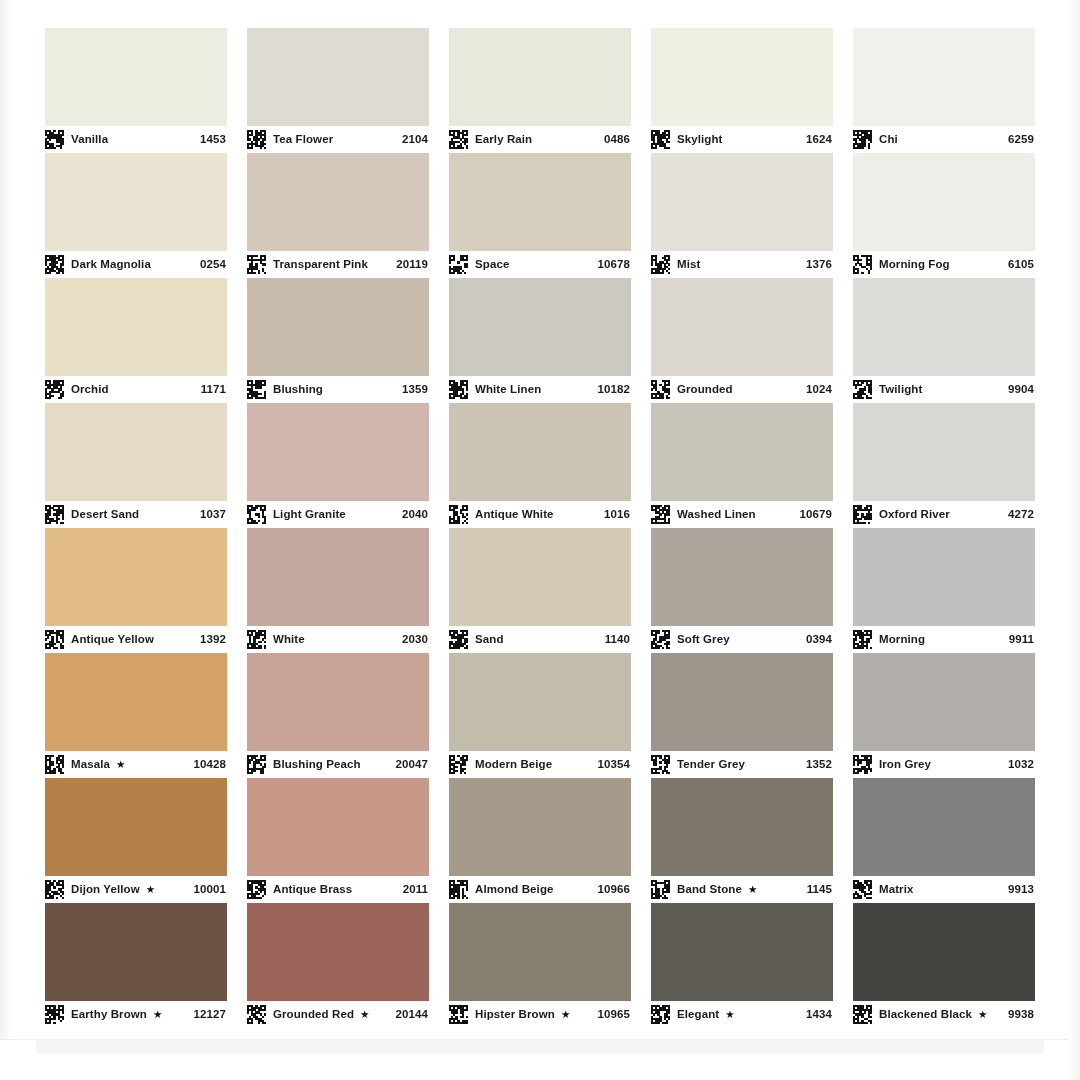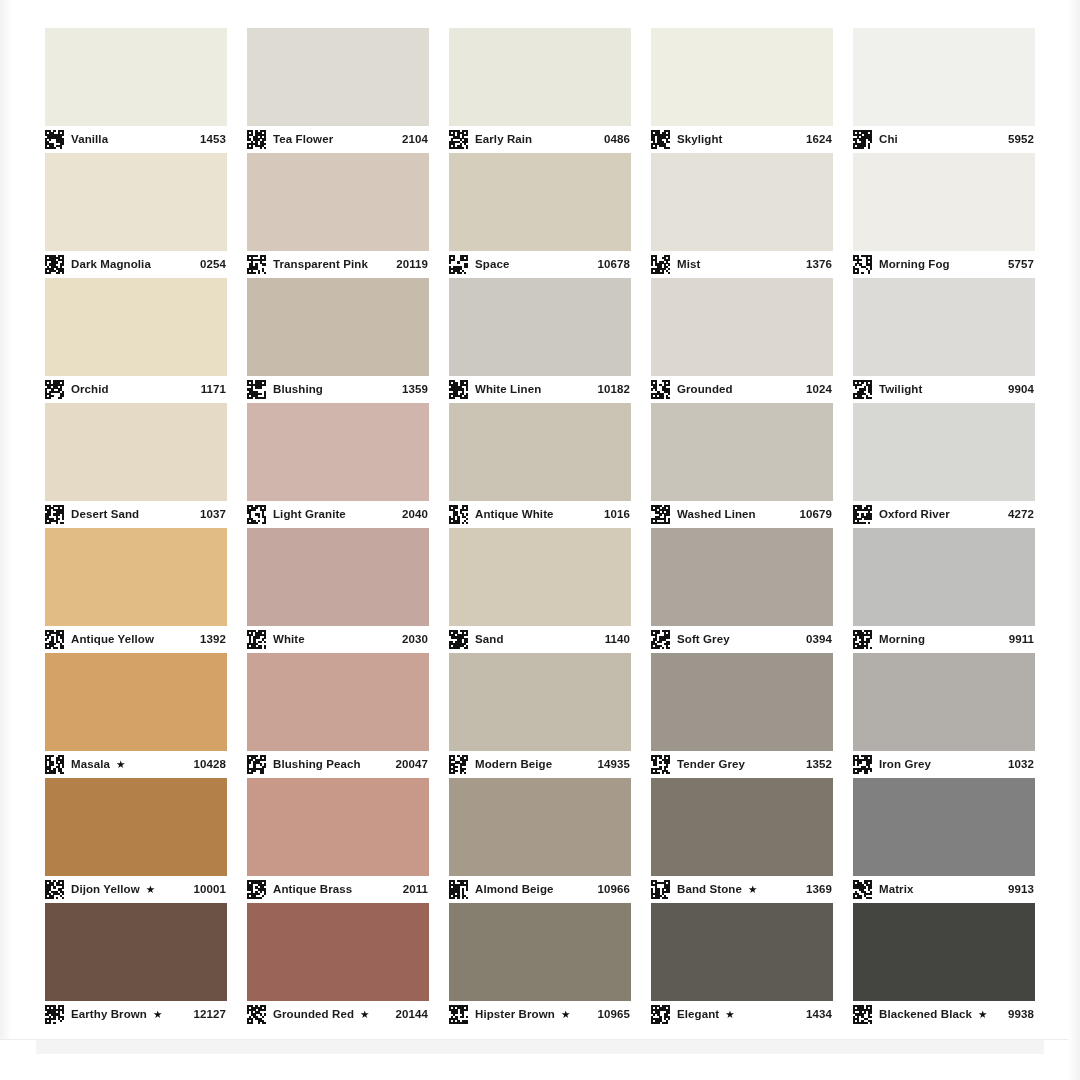--- a/index.html
+++ b/index.html
@@ -472,21 +472,21 @@
                 <rect x="77.78" y="77.78" width="11.51" height="11.51"></rect>
                 <rect x="0.00" y="88.89" width="11.51" height="11.51"></rect>
                 <rect x="11.11" y="88.89" width="11.51" height="11.51"></rect>
                 <rect x="22.22" y="88.89" width="11.51" height="11.51"></rect>
                 <rect x="33.33" y="88.89" width="11.51" height="11.51"></rect>
                 <rect x="44.44" y="88.89" width="11.51" height="11.51"></rect>
                 <rect x="77.78" y="88.89" width="11.51" height="11.51"></rect>
               </g>
             </svg></span>
           <span class="swatch-name">Chi</span>
-          <span class="swatch-code">5952</span>
+          <span class="swatch-code">6259</span>
         </div>
       </div>
       <div class="swatch-cell">
         <div class="swatch-color" style="background: rgb(234, 227, 210);"></div>
         <div class="swatch-info">
           <span class="swatch-qr"><svg viewBox="0 0 100 100" xmlns="http://www.w3.org/2000/svg" shape-rendering="crispEdges">
               <rect width="100" height="100" fill="#ffffff"></rect>
               <g fill="#111111">
                 <rect x="0.00" y="0.00" width="11.51" height="11.51"></rect>
                 <rect x="11.11" y="0.00" width="11.51" height="11.51"></rect>
@@ -783,21 +783,21 @@
                 <rect x="22.22" y="77.78" width="11.51" height="11.51"></rect>
                 <rect x="77.78" y="77.78" width="11.51" height="11.51"></rect>
                 <rect x="0.00" y="88.89" width="11.51" height="11.51"></rect>
                 <rect x="11.11" y="88.89" width="11.51" height="11.51"></rect>
                 <rect x="22.22" y="88.89" width="11.51" height="11.51"></rect>
                 <rect x="44.44" y="88.89" width="11.51" height="11.51"></rect>
                 <rect x="77.78" y="88.89" width="11.51" height="11.51"></rect>
               </g>
             </svg></span>
           <span class="swatch-name">Morning Fog</span>
-          <span class="swatch-code">5757</span>
+          <span class="swatch-code">6105</span>
         </div>
       </div>
       <div class="swatch-cell">
         <div class="swatch-color" style="background: rgb(233, 223, 197);"></div>
         <div class="swatch-info">
           <span class="swatch-qr"><svg viewBox="0 0 100 100" xmlns="http://www.w3.org/2000/svg" shape-rendering="crispEdges">
               <rect width="100" height="100" fill="#ffffff"></rect>
               <g fill="#111111">
                 <rect x="0.00" y="0.00" width="11.51" height="11.51"></rect>
                 <rect x="11.11" y="0.00" width="11.51" height="11.51"></rect>
@@ -1973,21 +1973,21 @@
                 <rect x="55.56" y="77.78" width="11.51" height="11.51"></rect>
                 <rect x="66.67" y="77.78" width="11.51" height="11.51"></rect>
                 <rect x="0.00" y="88.89" width="11.51" height="11.51"></rect>
                 <rect x="11.11" y="88.89" width="11.51" height="11.51"></rect>
                 <rect x="22.22" y="88.89" width="11.51" height="11.51"></rect>
                 <rect x="55.56" y="88.89" width="11.51" height="11.51"></rect>
                 <rect x="77.78" y="88.89" width="11.51" height="11.51"></rect>
               </g>
             </svg></span>
           <span class="swatch-name">Modern Beige</span>
-          <span class="swatch-code">14935</span>
+          <span class="swatch-code">10354</span>
         </div>
       </div>
       <div class="swatch-cell">
         <div class="swatch-color" style="background: rgb(156, 150, 141);"></div>
         <div class="swatch-info">
           <span class="swatch-qr"><svg viewBox="0 0 100 100" xmlns="http://www.w3.org/2000/svg" shape-rendering="crispEdges">
               <rect width="100" height="100" fill="#ffffff"></rect>
               <g fill="#111111">
                 <rect x="0.00" y="0.00" width="11.51" height="11.51"></rect>
                 <rect x="11.11" y="0.00" width="11.51" height="11.51"></rect>
@@ -2375,21 +2375,21 @@
                 <rect x="11.11" y="88.89" width="11.51" height="11.51"></rect>
                 <rect x="22.22" y="88.89" width="11.51" height="11.51"></rect>
                 <rect x="33.33" y="88.89" width="11.51" height="11.51"></rect>
                 <rect x="55.56" y="88.89" width="11.51" height="11.51"></rect>
                 <rect x="66.67" y="88.89" width="11.51" height="11.51"></rect>
                 <rect x="77.78" y="88.89" width="11.51" height="11.51"></rect>
               </g>
             </svg></span>
           <span class="swatch-name">Band Stone</span>
           <span class="swatch-star">★</span>
-          <span class="swatch-code">1369</span>
+          <span class="swatch-code">1145</span>
         </div>
       </div>
       <div class="swatch-cell">
         <div class="swatch-color" style="background: rgb(128, 128, 128);"></div>
         <div class="swatch-info">
           <span class="swatch-qr"><svg viewBox="0 0 100 100" xmlns="http://www.w3.org/2000/svg" shape-rendering="crispEdges">
               <rect width="100" height="100" fill="#ffffff"></rect>
               <g fill="#111111">
                 <rect x="0.00" y="0.00" width="11.51" height="11.51"></rect>
                 <rect x="11.11" y="0.00" width="11.51" height="11.51"></rect>

